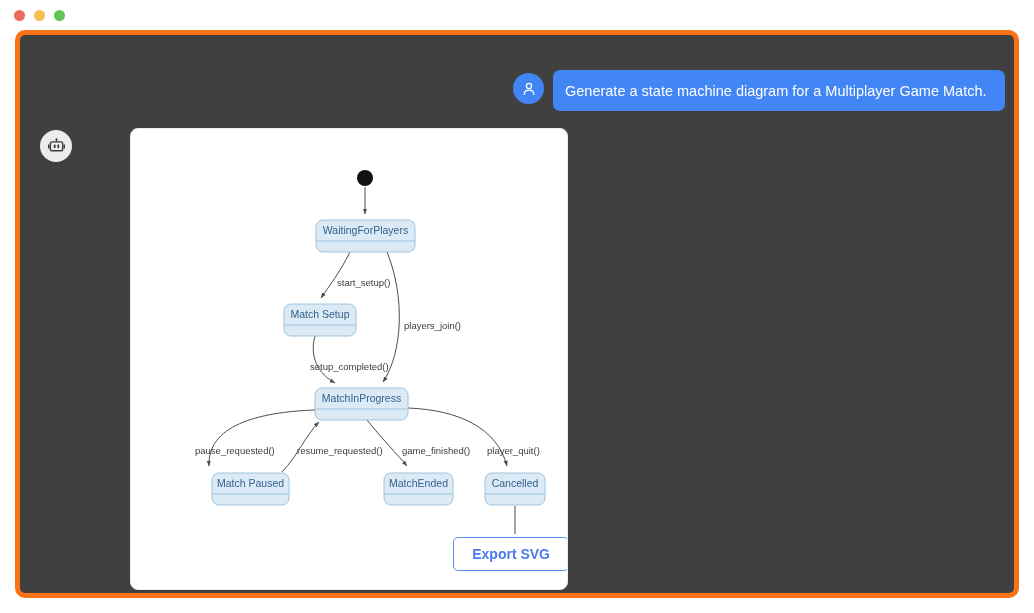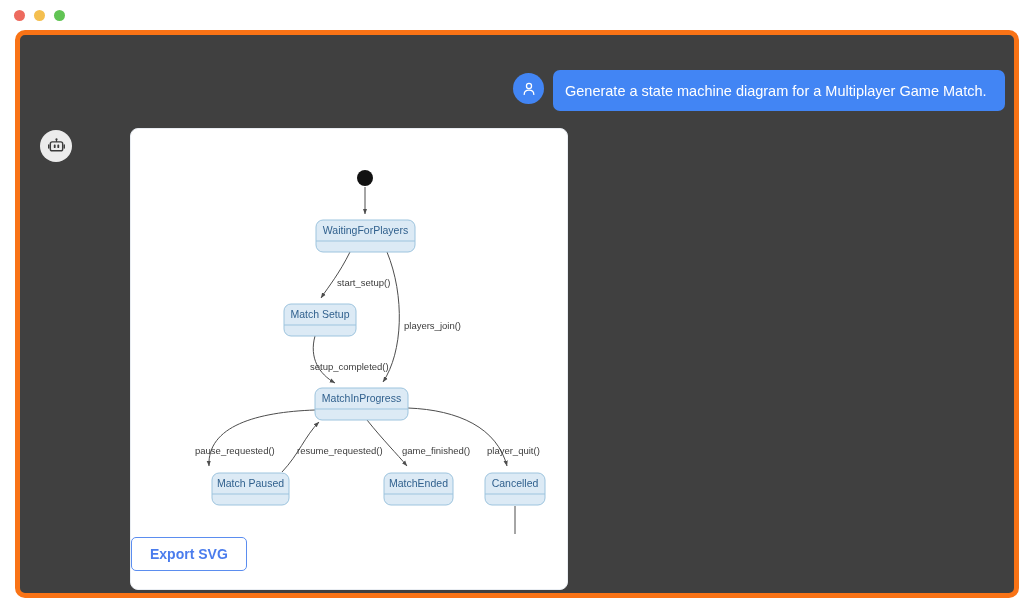--- a/index.html
+++ b/index.html
@@ -124,21 +124,21 @@
     width: 438px;
     height: 405px;
   }
 
   
   #card-actions {
     position: absolute;
     left: 0; bottom: 18px;
     width: 438px;
     display: flex;
-    justify-content: flex-start;
+    justify-content: flex-end;
     gap: 30px;
   }
   .card-btn {
     border: 1px solid #5b8def;
     background: #ffffff;
     color: #4a7ced;
     font-family: "Liberation Sans", sans-serif;
     font-size: 14px;
     font-weight: 600;
     border-radius: 5px;

